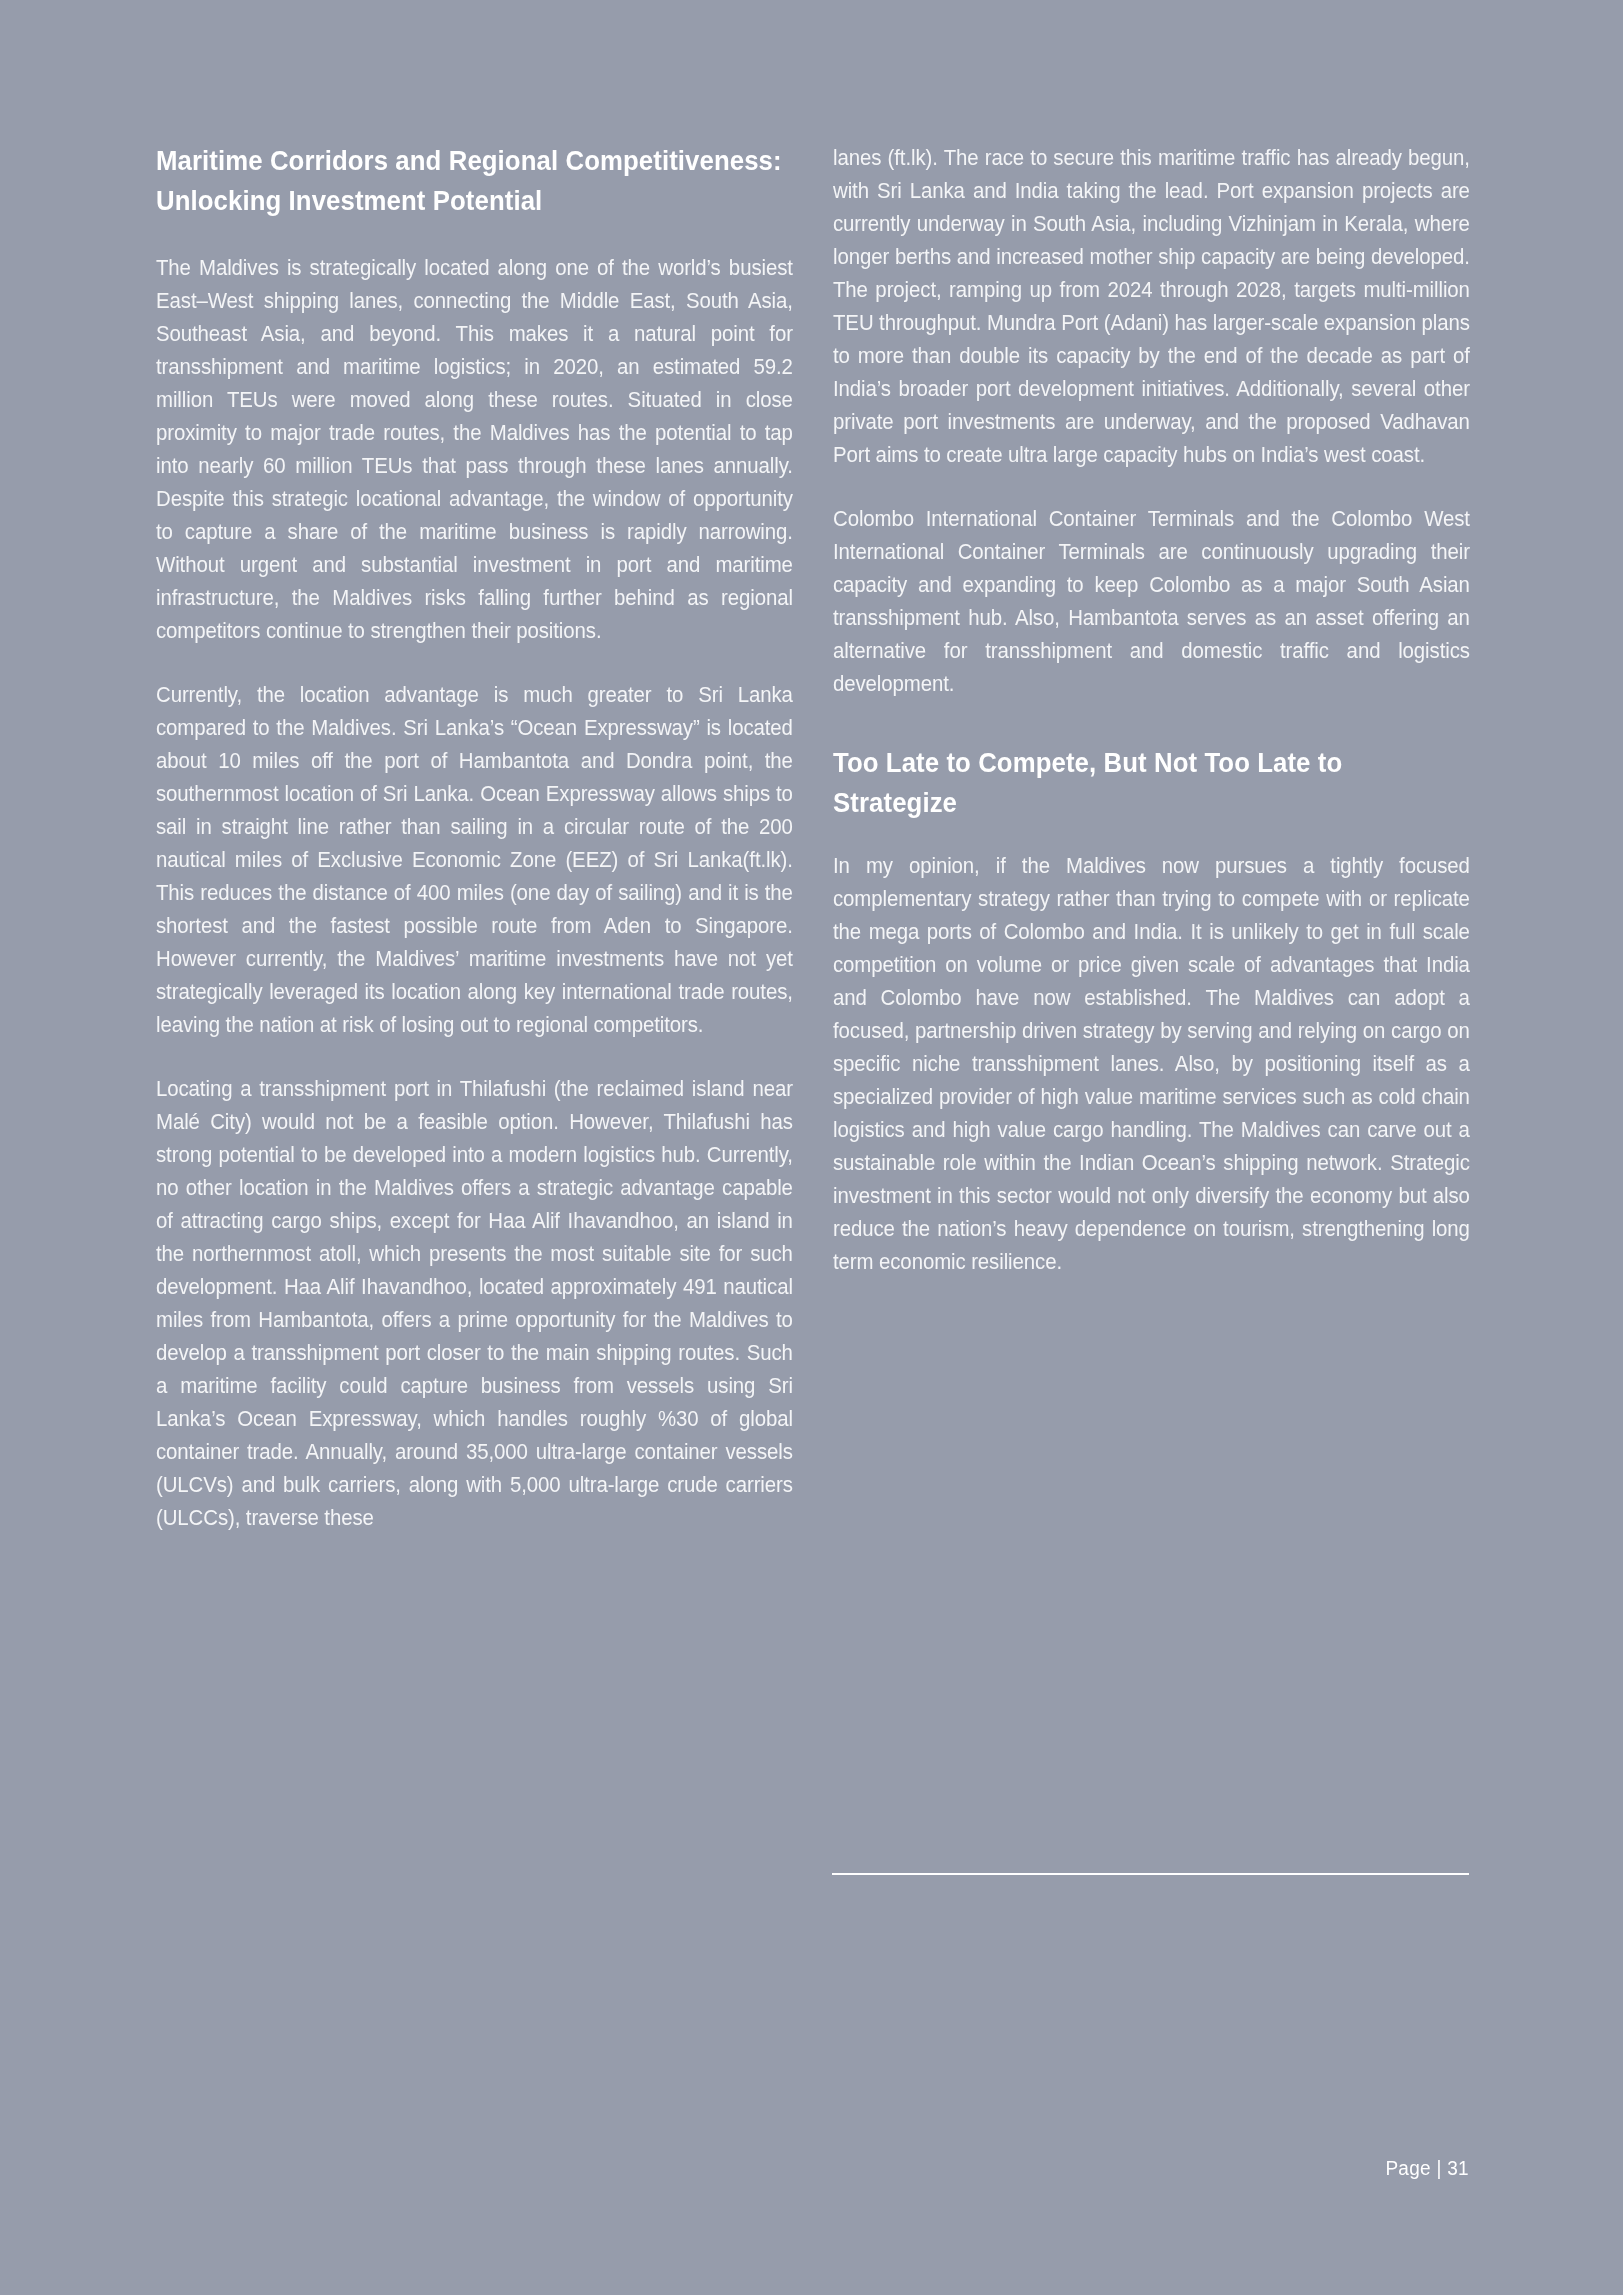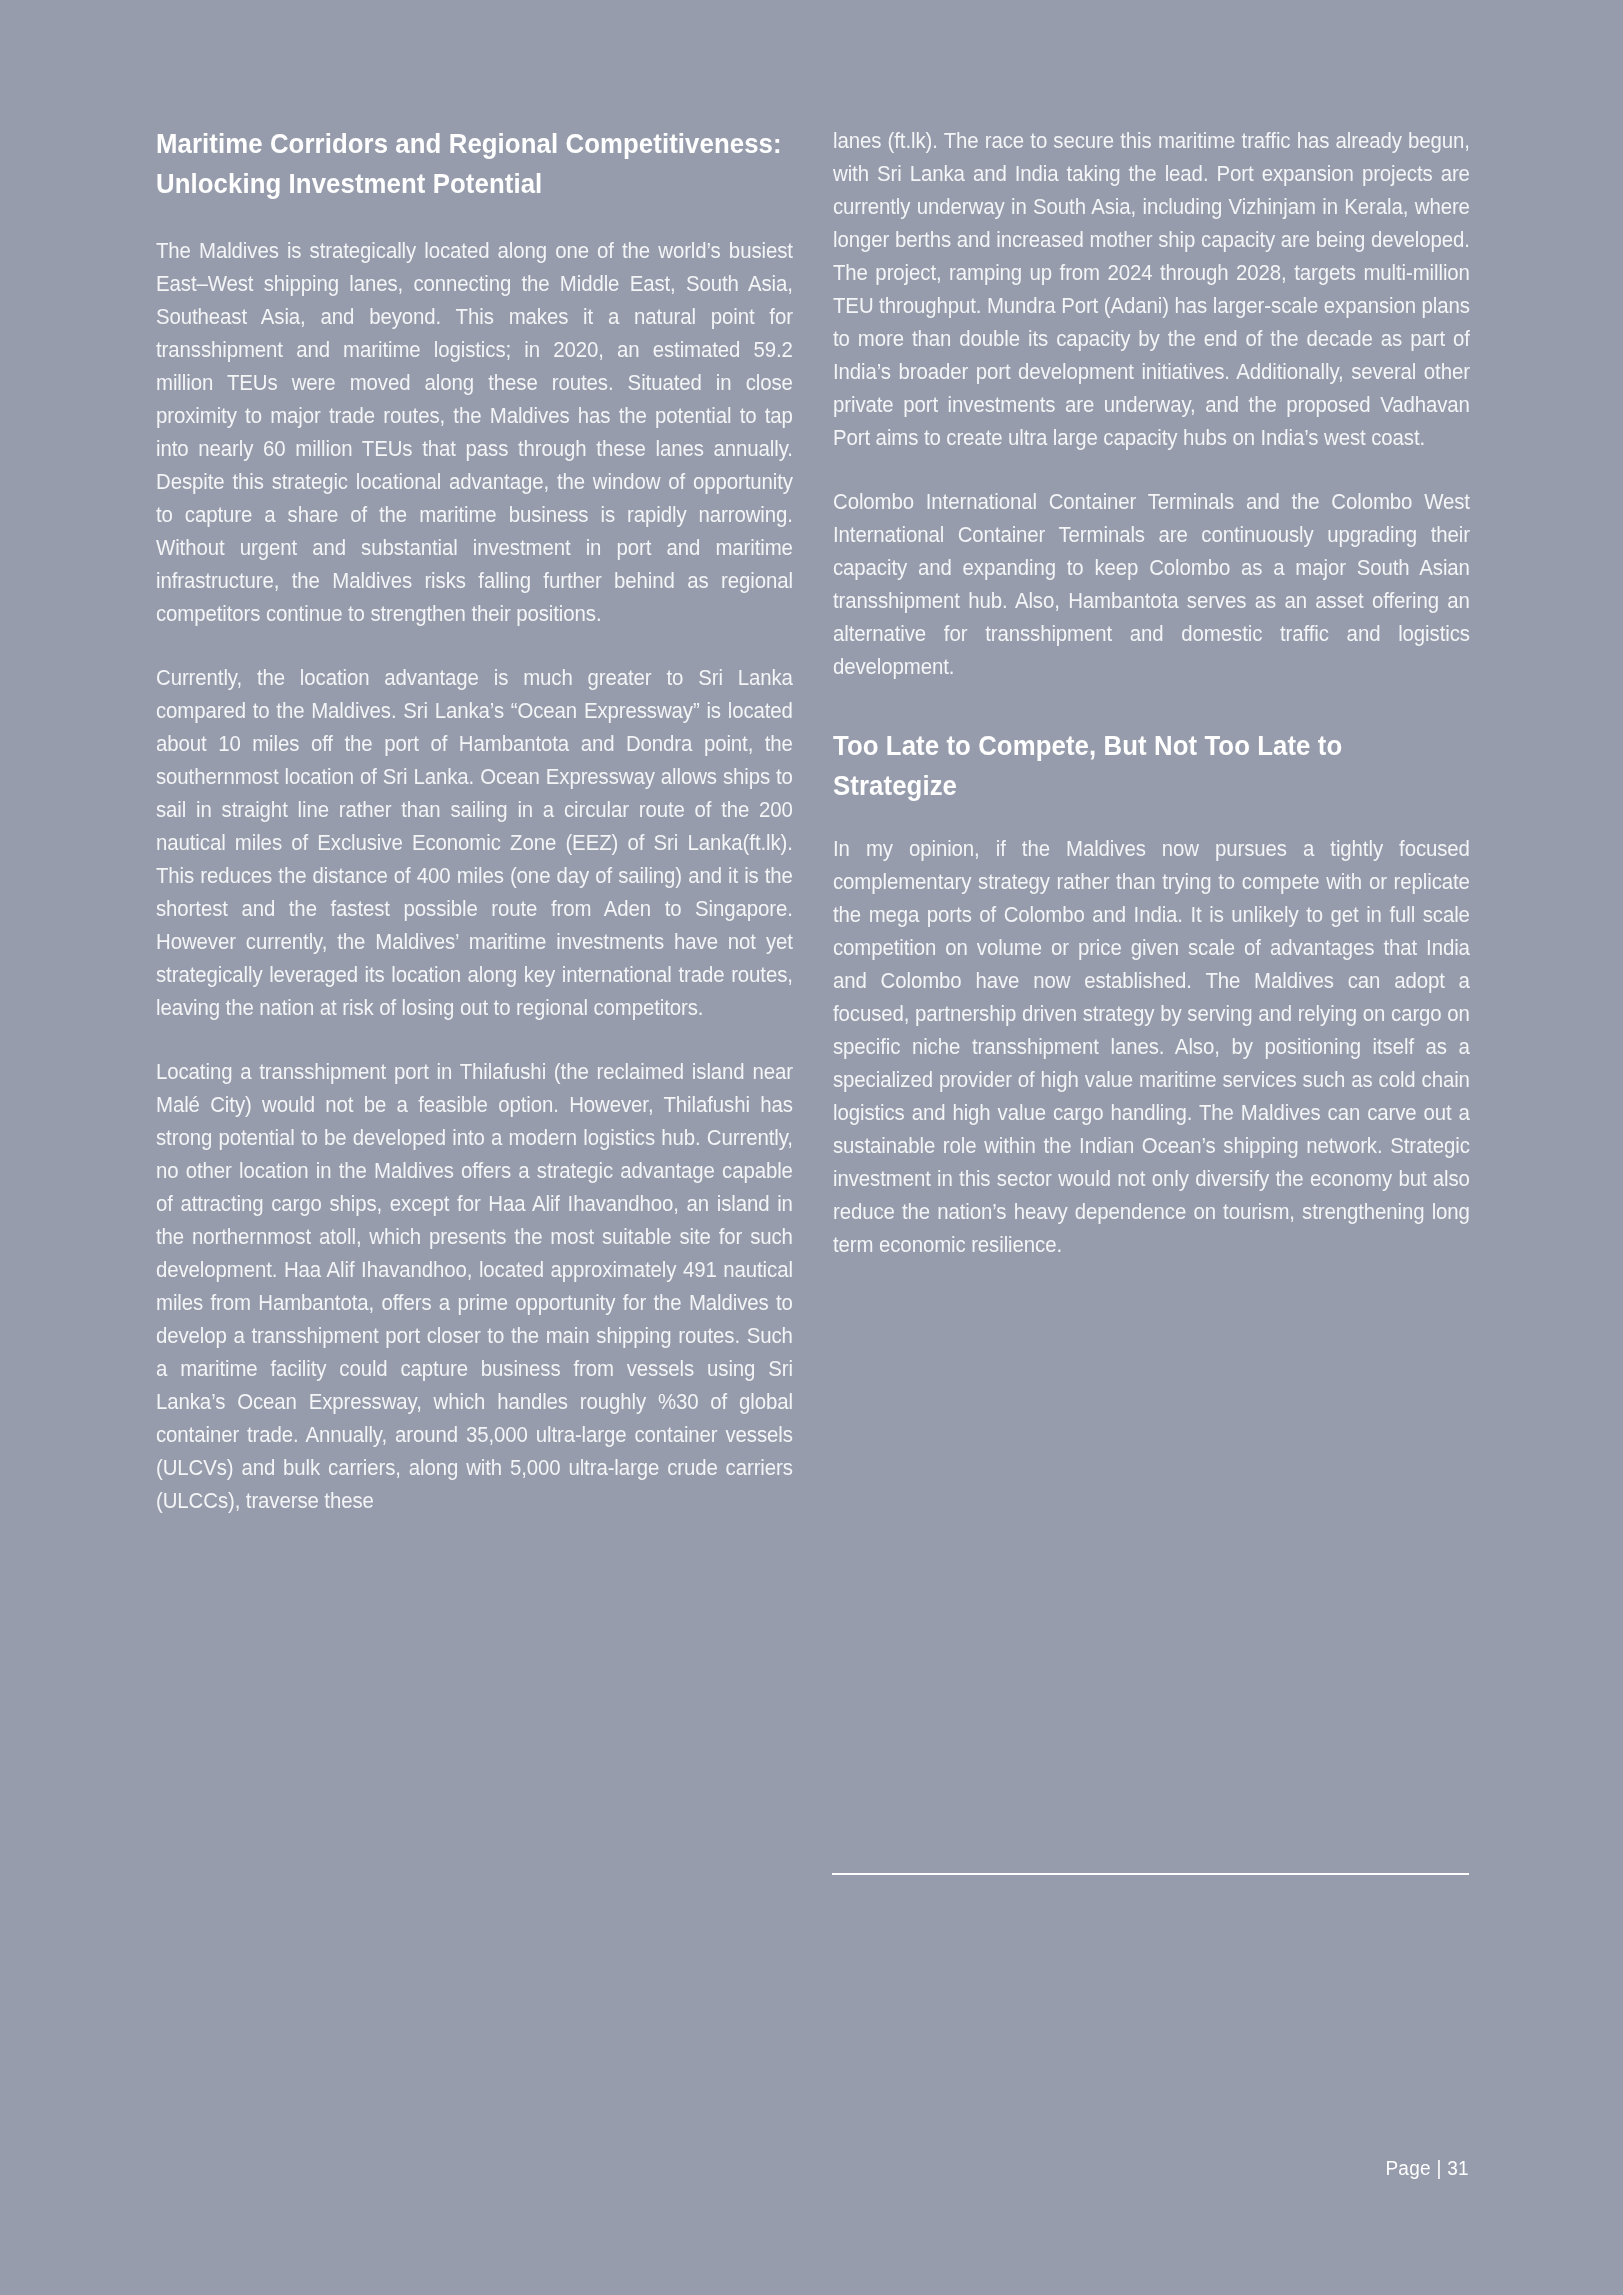--- a/index.html
+++ b/index.html
@@ -17,21 +17,21 @@
     width: 1623px;
     height: 2295px;
     background: #969cab;
     overflow: hidden;
     box-sizing: border-box;
   }
 
   .content {
     position: absolute;
     left: 156px;
-    top: 124px;
+    top: 141px;
     width: 1314px;
     height: 2002px;
     display: flex;
     flex-direction: row;
     justify-content: space-between;
     align-items: flex-start;
   }
 
   .column {
     width: 637px;

